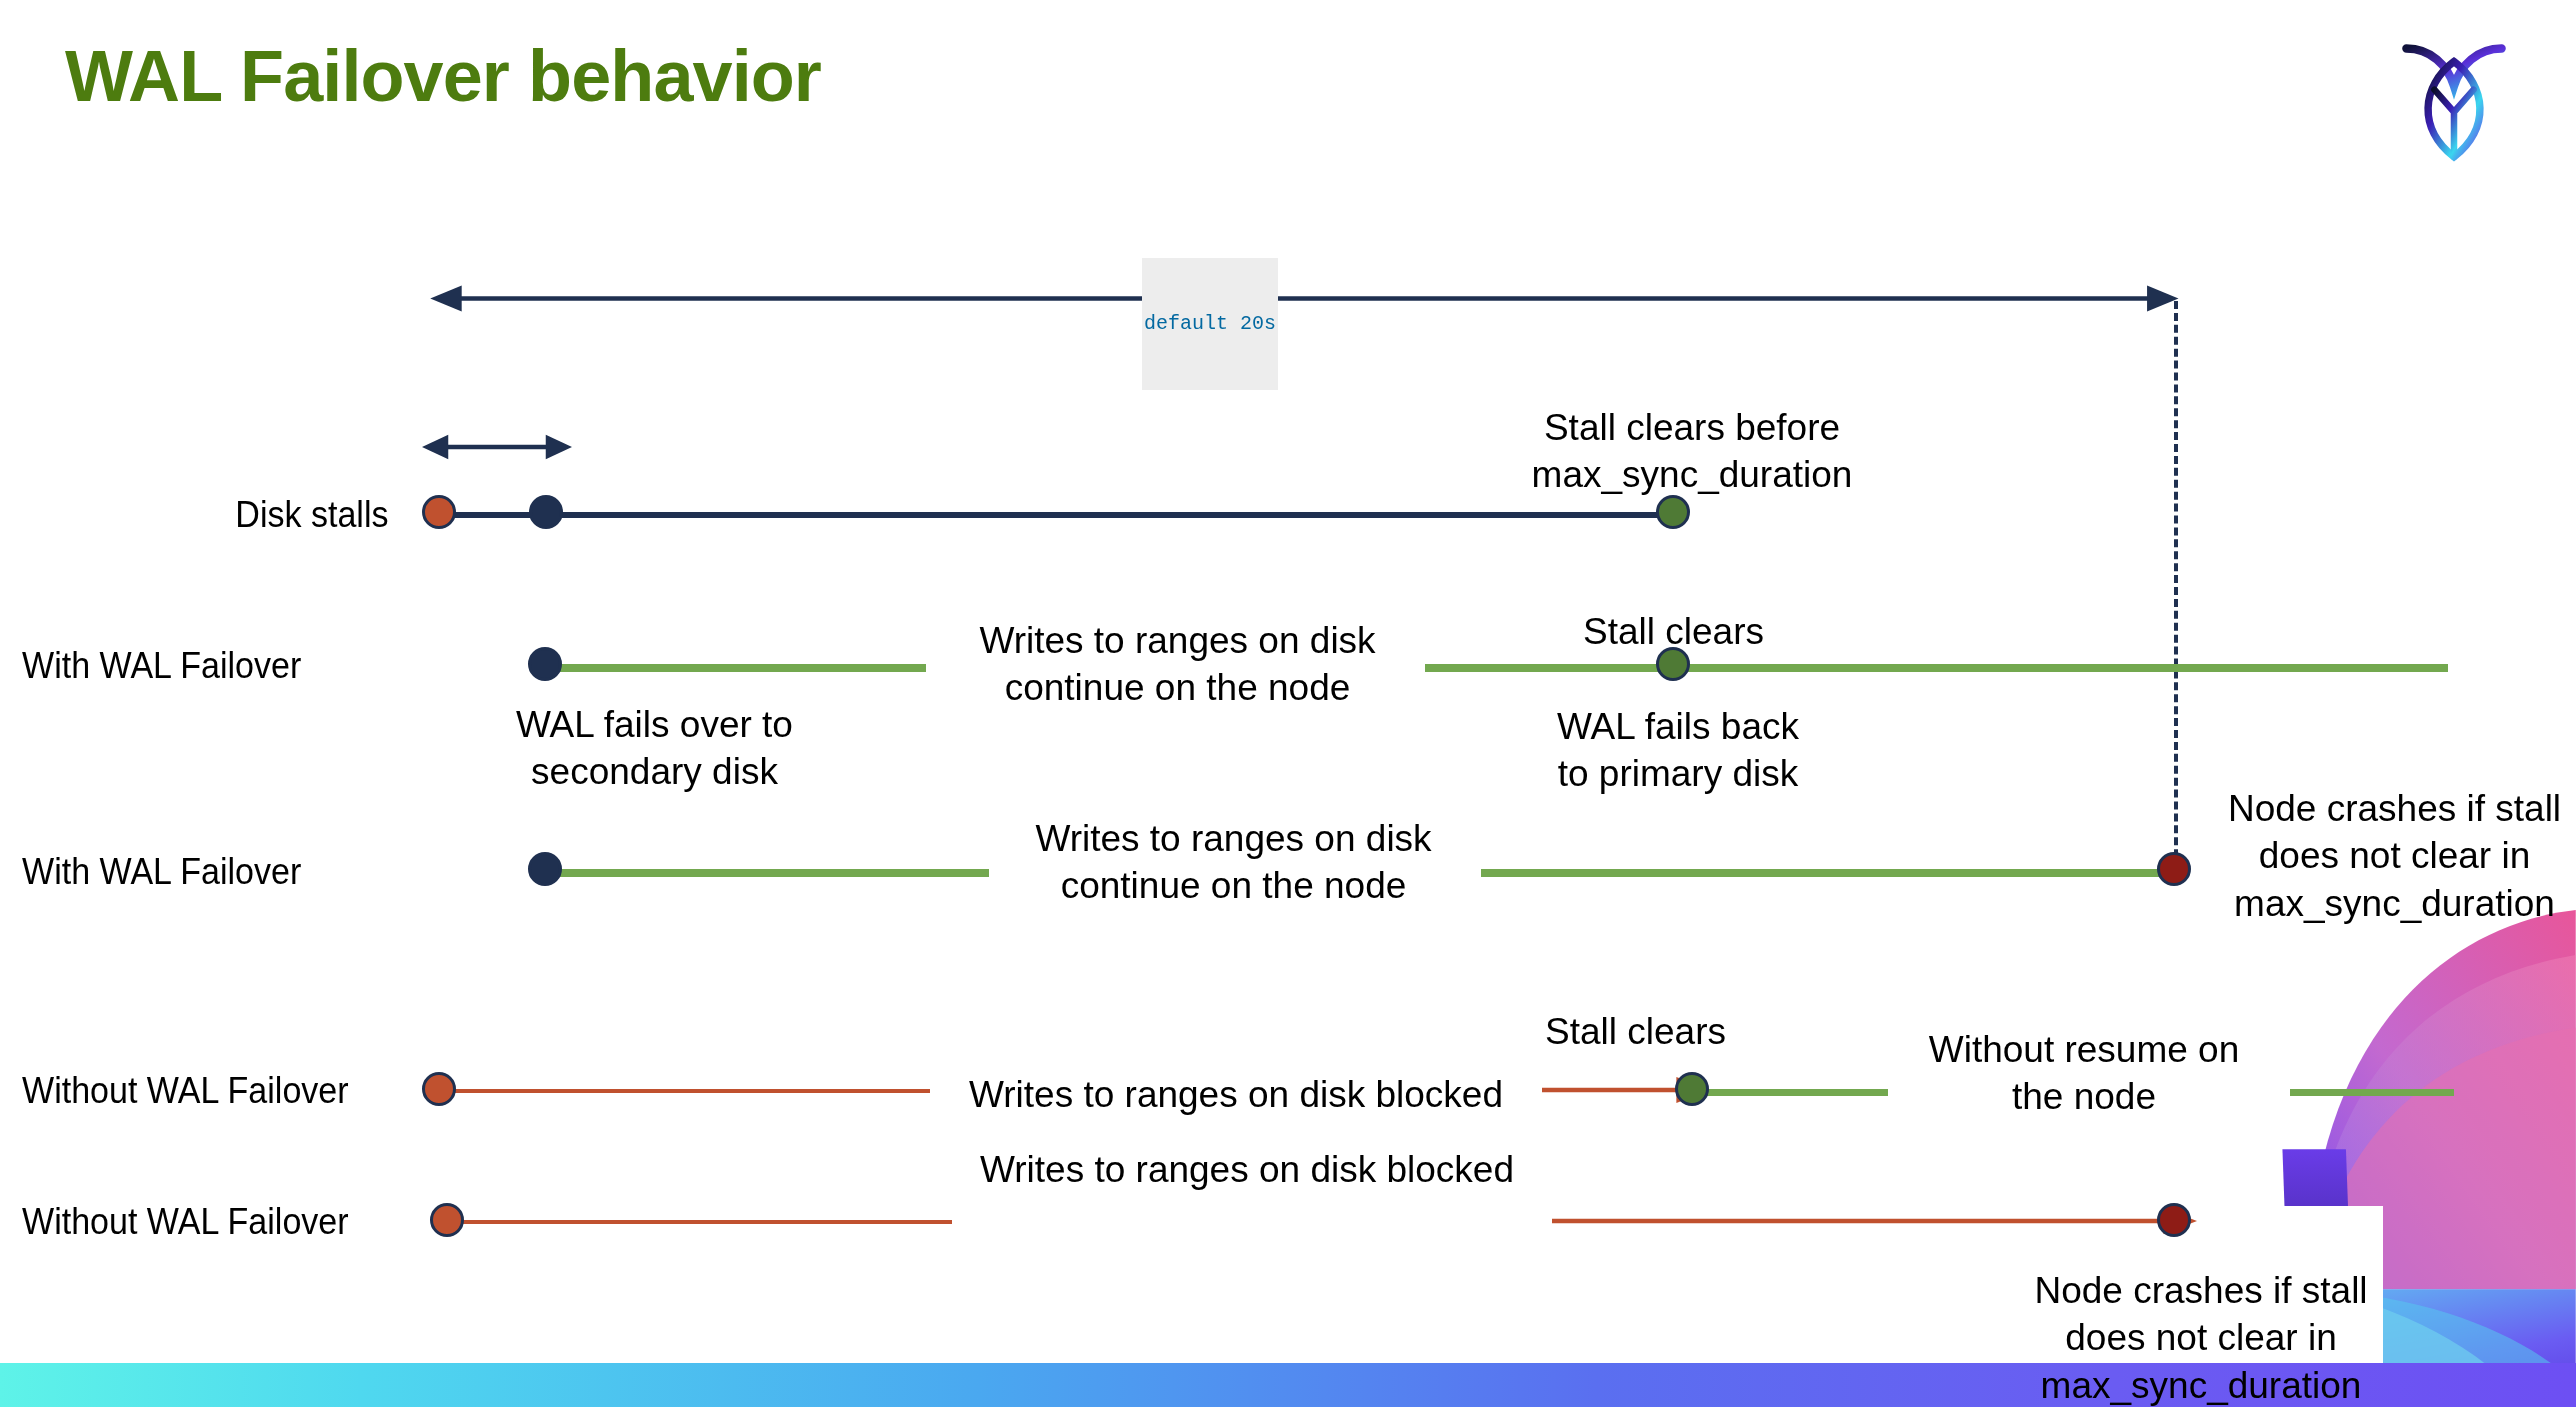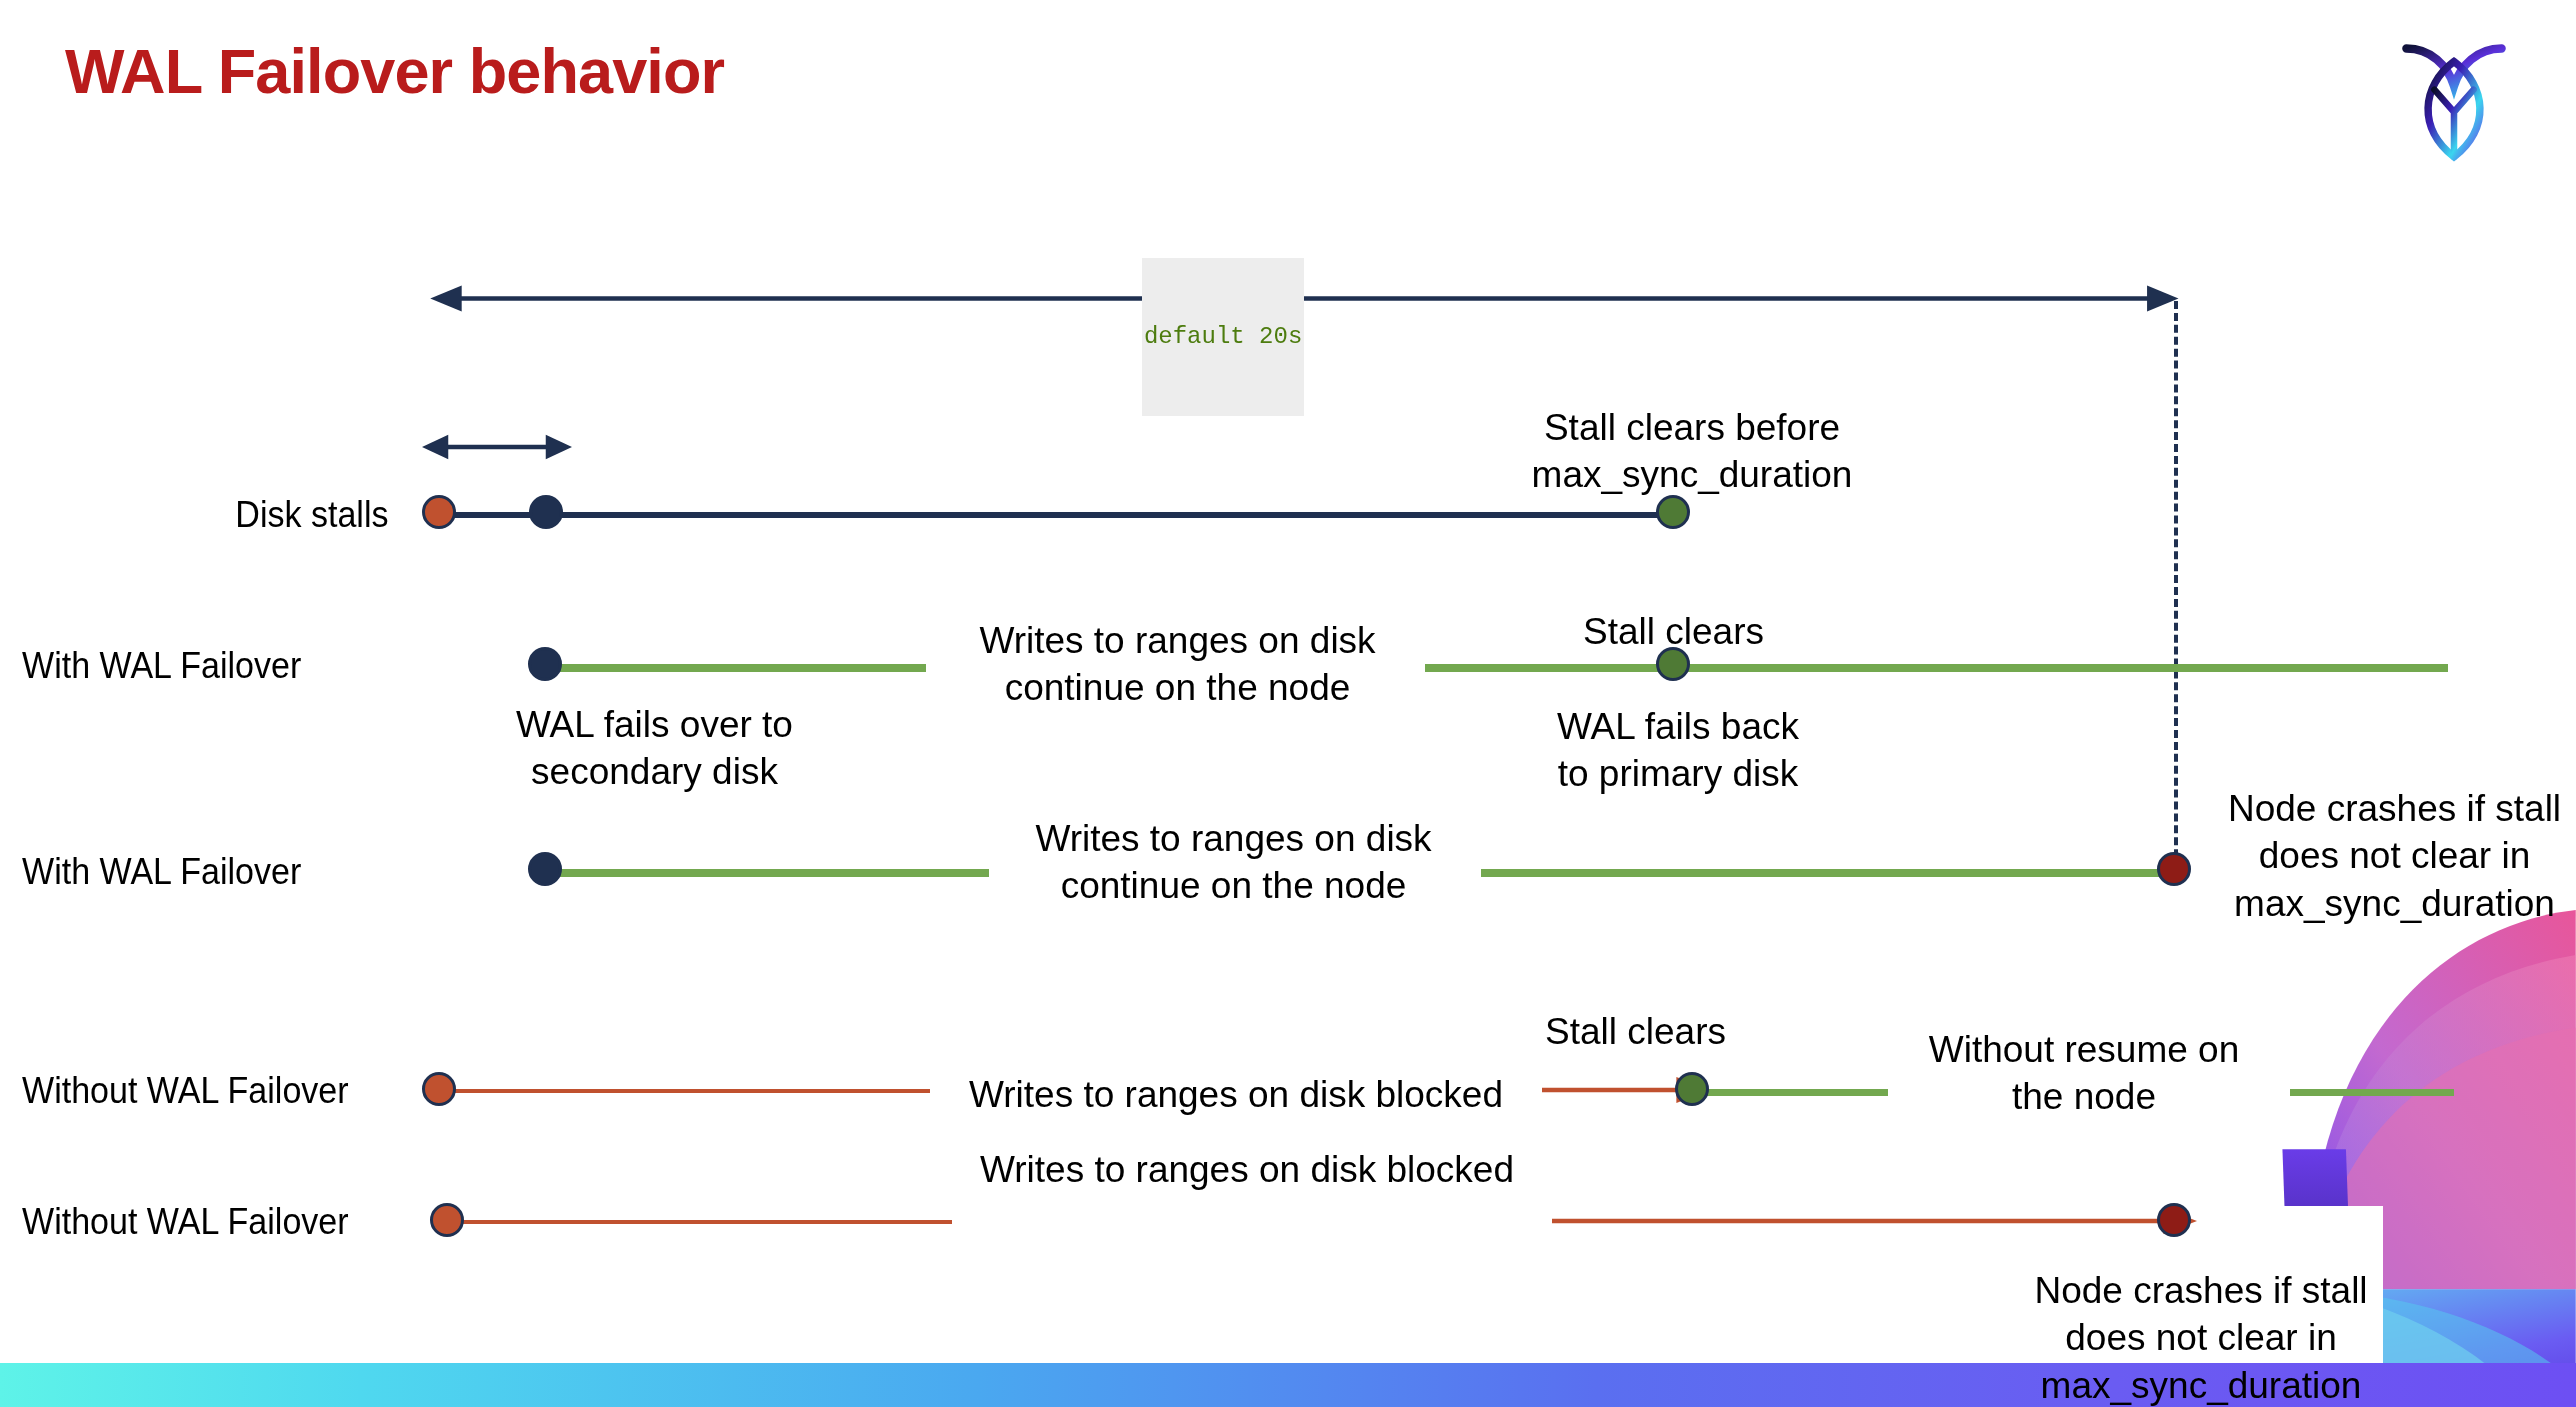--- a/index.html
+++ b/index.html
@@ -8,33 +8,33 @@
     background:#ffffff;
     font-family:"Liberation Sans", sans-serif;
     overflow:hidden;
     position:relative;
   }
   #slide{position:absolute;left:0;top:0;width:2576px;height:1408px;overflow:hidden;background:#fff;}
 
   
   .title{
     position:absolute;left:65px;top:37px;
-    font-size:63px;font-weight:bold;color:#b91c1c;
+    font-size:72px;font-weight:bold;color:#4d7c0f;
     letter-spacing:-0.9px;line-height:1.1;
     white-space:nowrap;
   }
 
   
   .logo{position:absolute;left:2393px;top:28px;width:122px;height:140px;}
 
   
   .code{
     position:absolute;
     font-family:"Liberation Mono", monospace;
-    font-size:24px;color:#4d7c0f;
+    font-size:20px;color:#0369a1;
     background:#ededed;
     line-height:1.32;
     white-space:pre;
     padding:0 1.9px;
   }
   .code .ln{display:block;background:#ededed;width:max-content;}
 
   
   .rowlabel{
     position:absolute;

